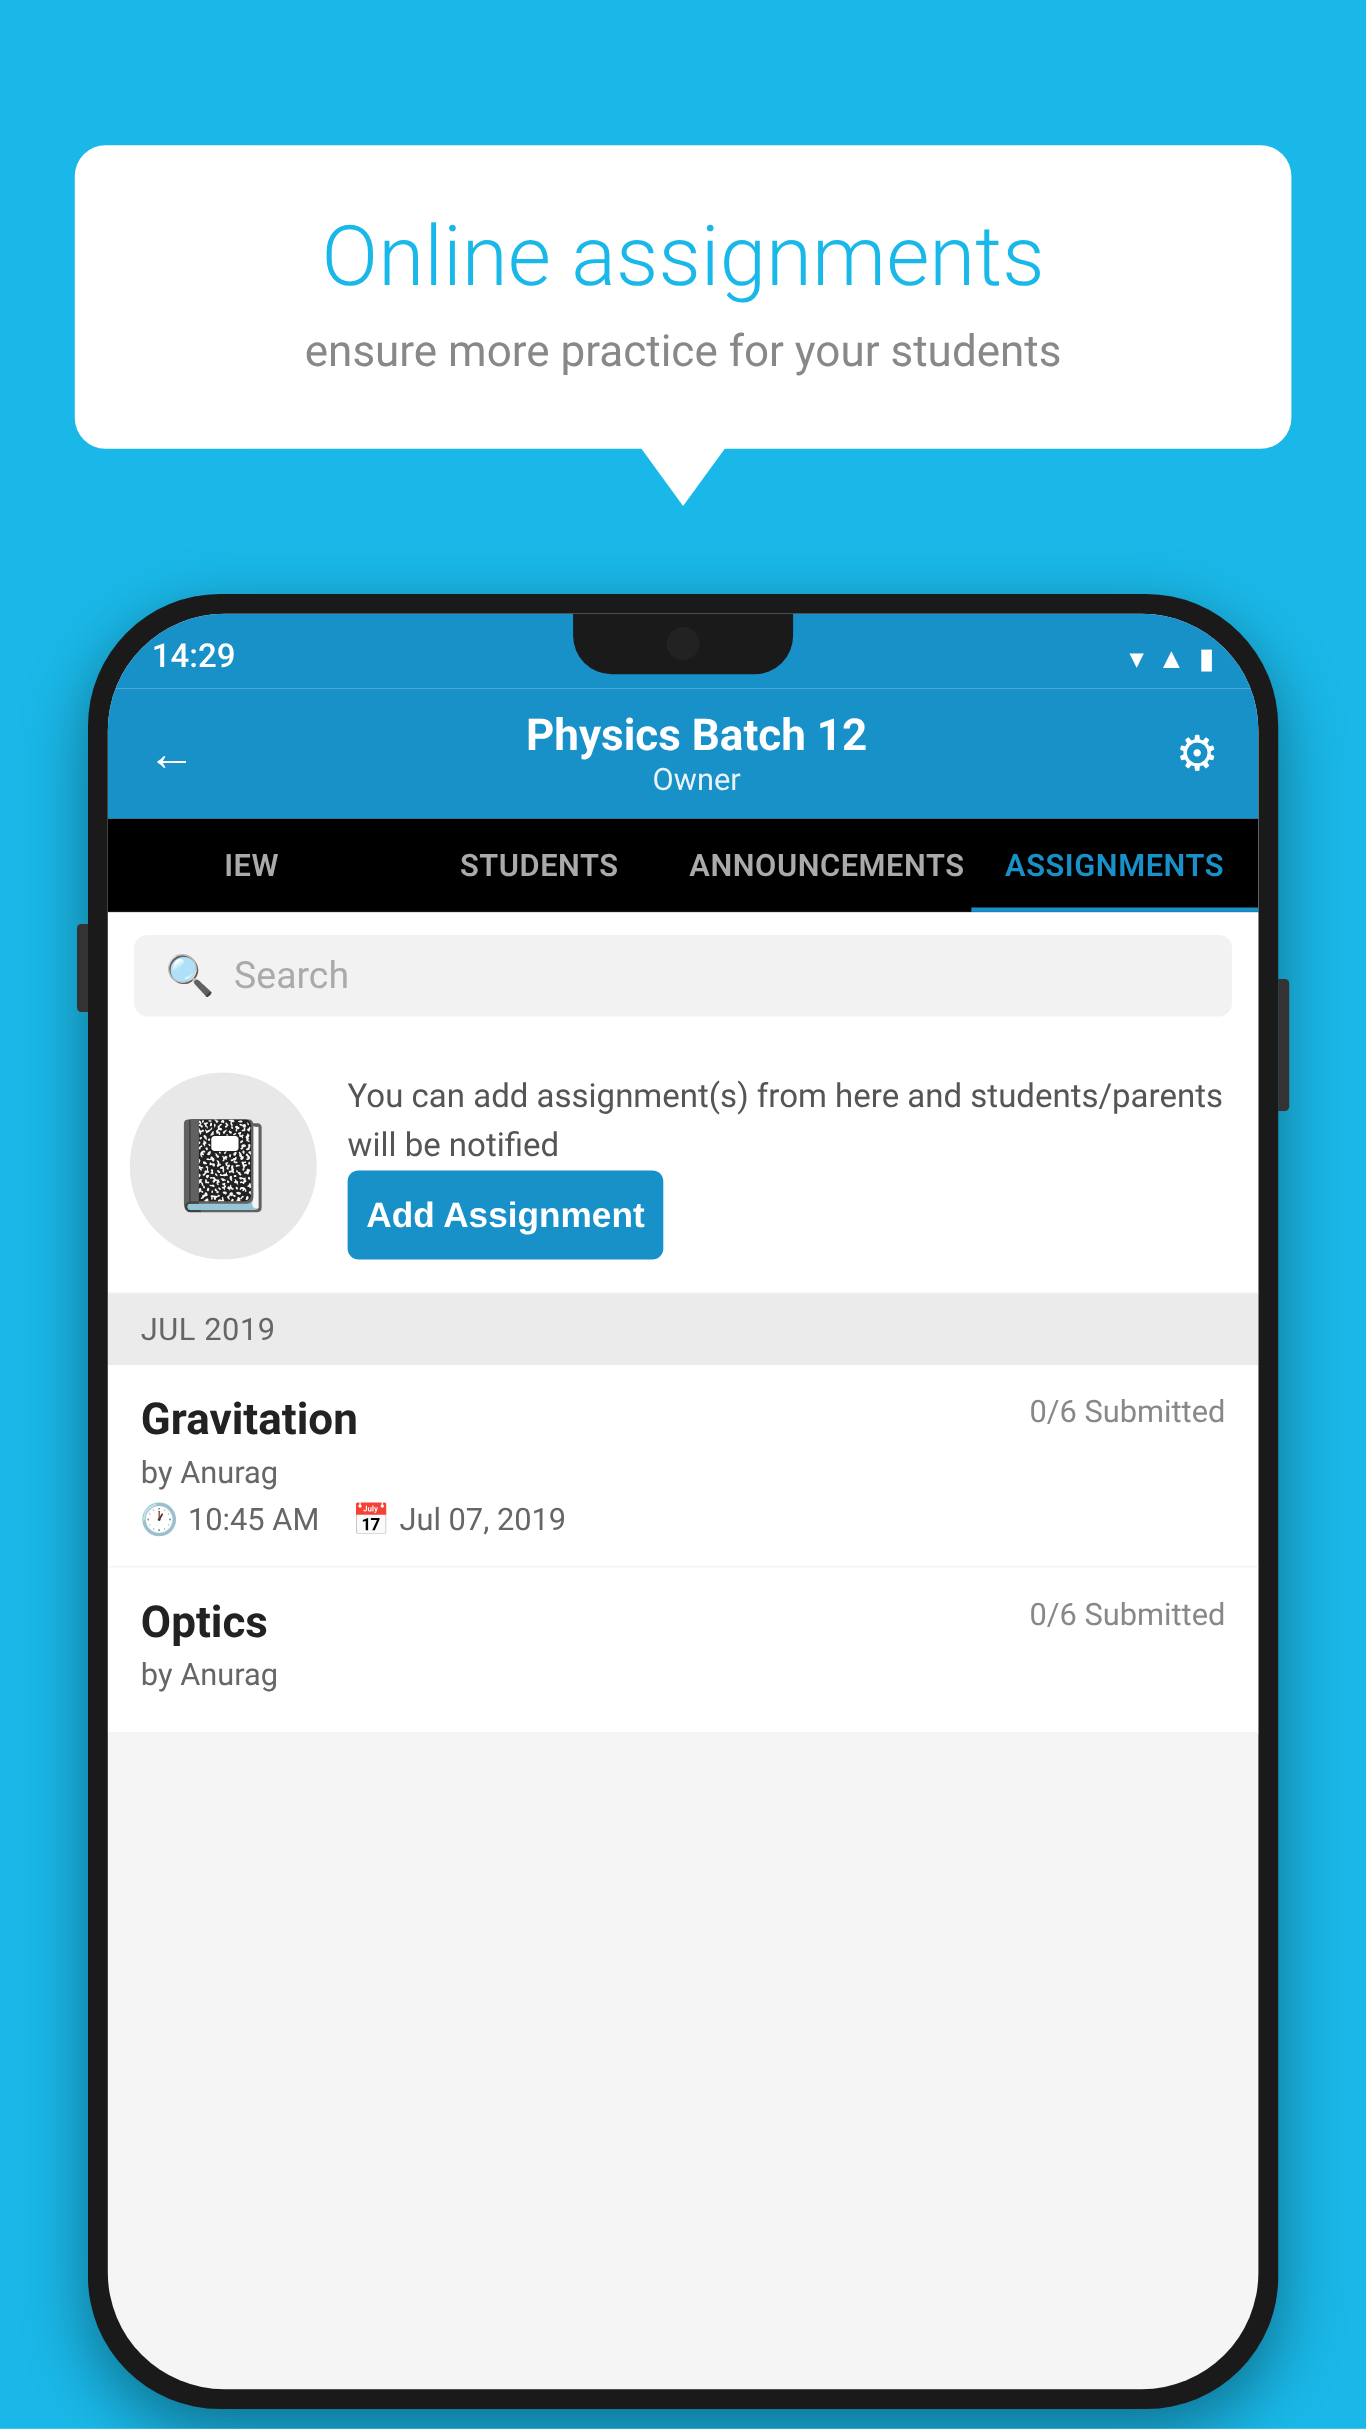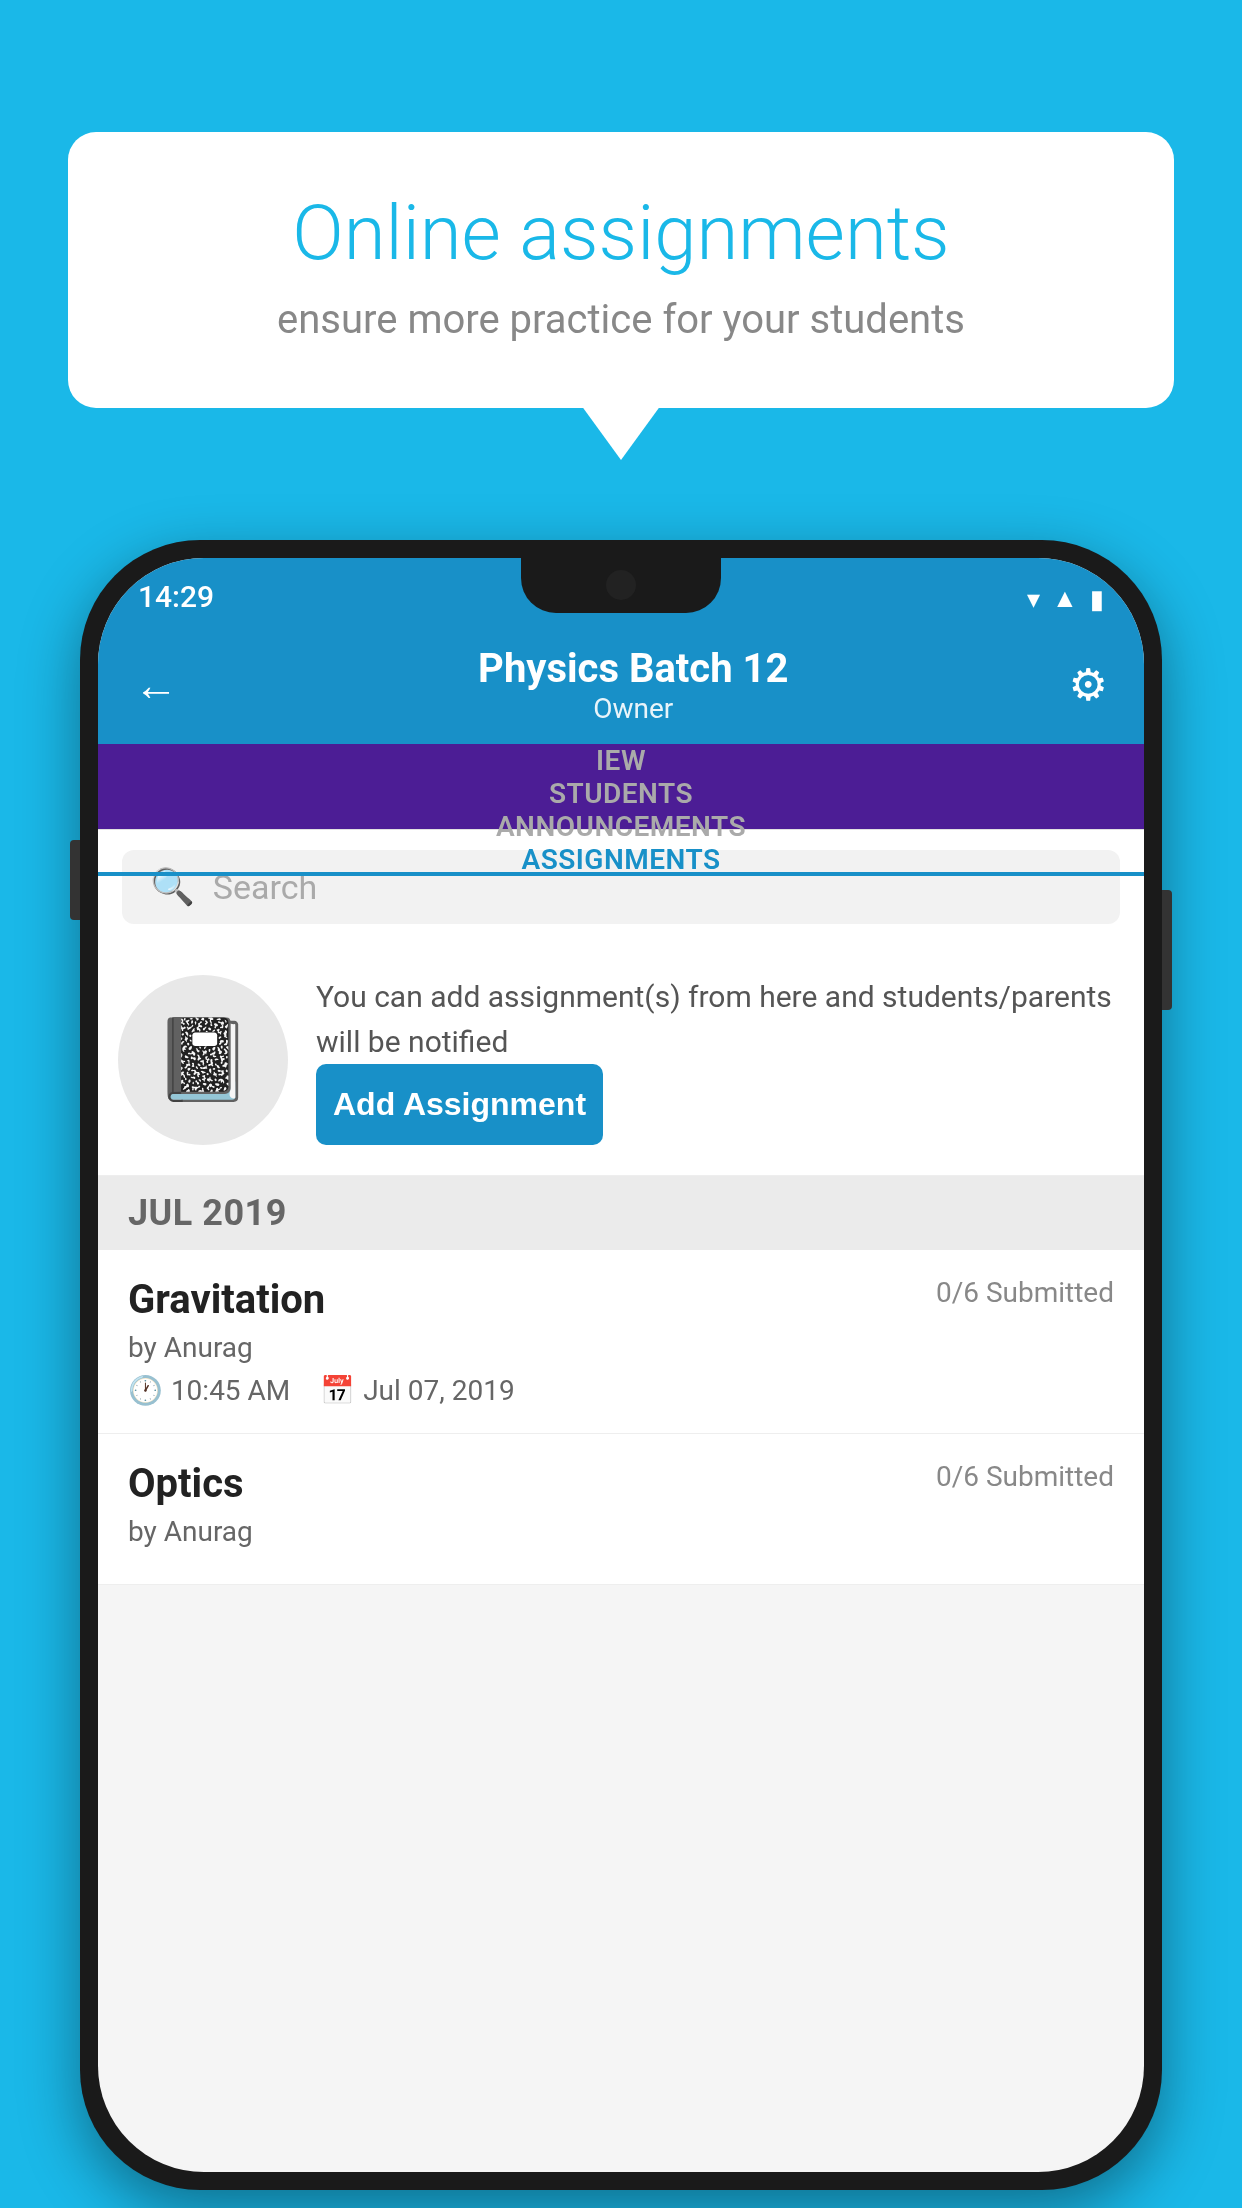--- a/index.html
+++ b/index.html
@@ -139,25 +139,24 @@
       font-weight: 400;
     }
     .settings-icon {
       color: white;
       font-size: 44px;
       cursor: pointer;
     }
 
     
     .tabs-bar {
-      background: #4c1d95;
+      background: #000000;
       display: flex;
       height: 86px;
       border-bottom: 1px solid #e0e0e0;
-      flex-direction: column;
     }
     .tab {
       flex: 1;
       display: flex;
       align-items: center;
       justify-content: center;
       font-size: 28px;
       font-weight: 600;
       color: #aaa;
       cursor: pointer;
@@ -238,23 +237,23 @@
       padding: 22px 17px;
       font-size: 32px;
       font-weight: 600;
       cursor: pointer;
     }
 
     
     .section-header {
       background: #ebebeb;
       padding: 16px 30px;
-      font-size: 36px;
+      font-size: 28px;
       color: #666;
-      font-weight: 700;
+      font-weight: 400;
       letter-spacing: 0.5px;
     }
 
     
     .assignment-item {
       background: white;
       padding: 26px 30px;
       border-bottom: 1px solid #eee;
     }
     .assignment-item-top {

